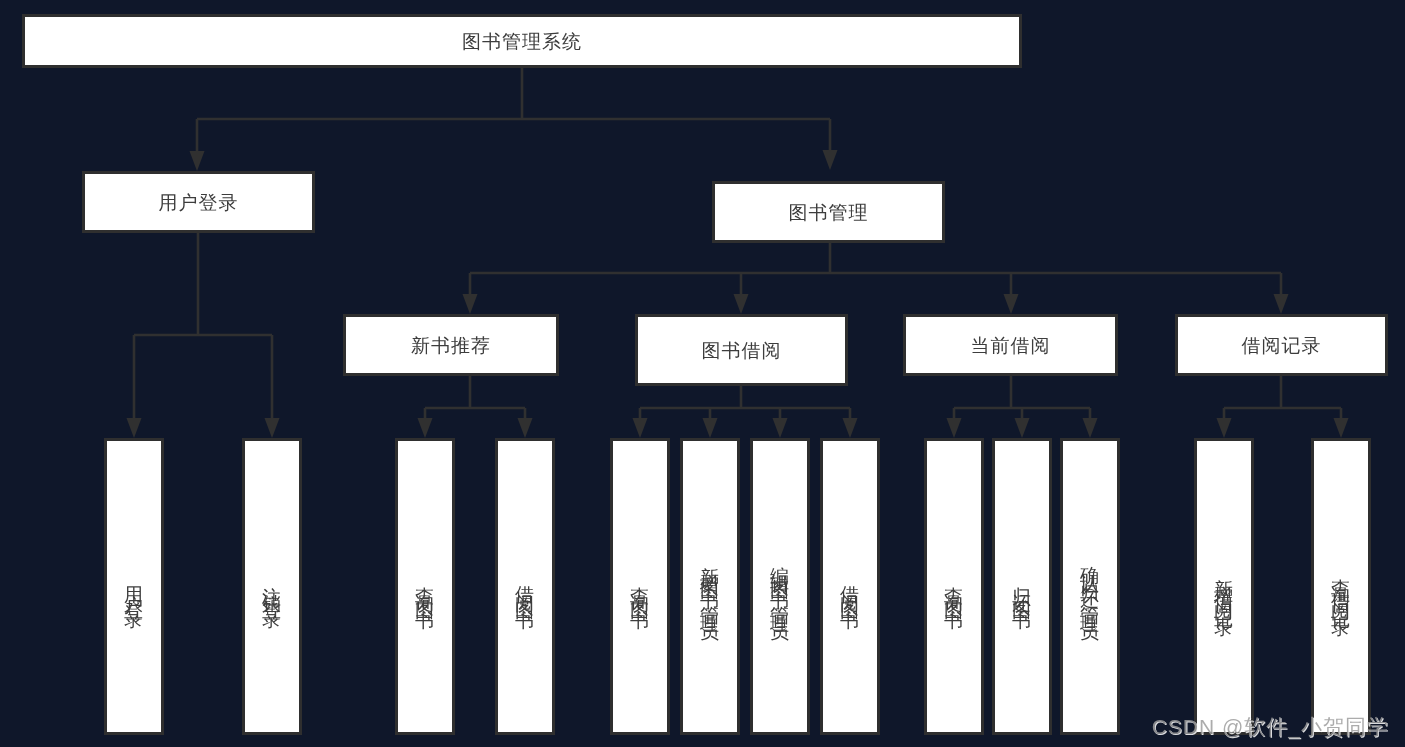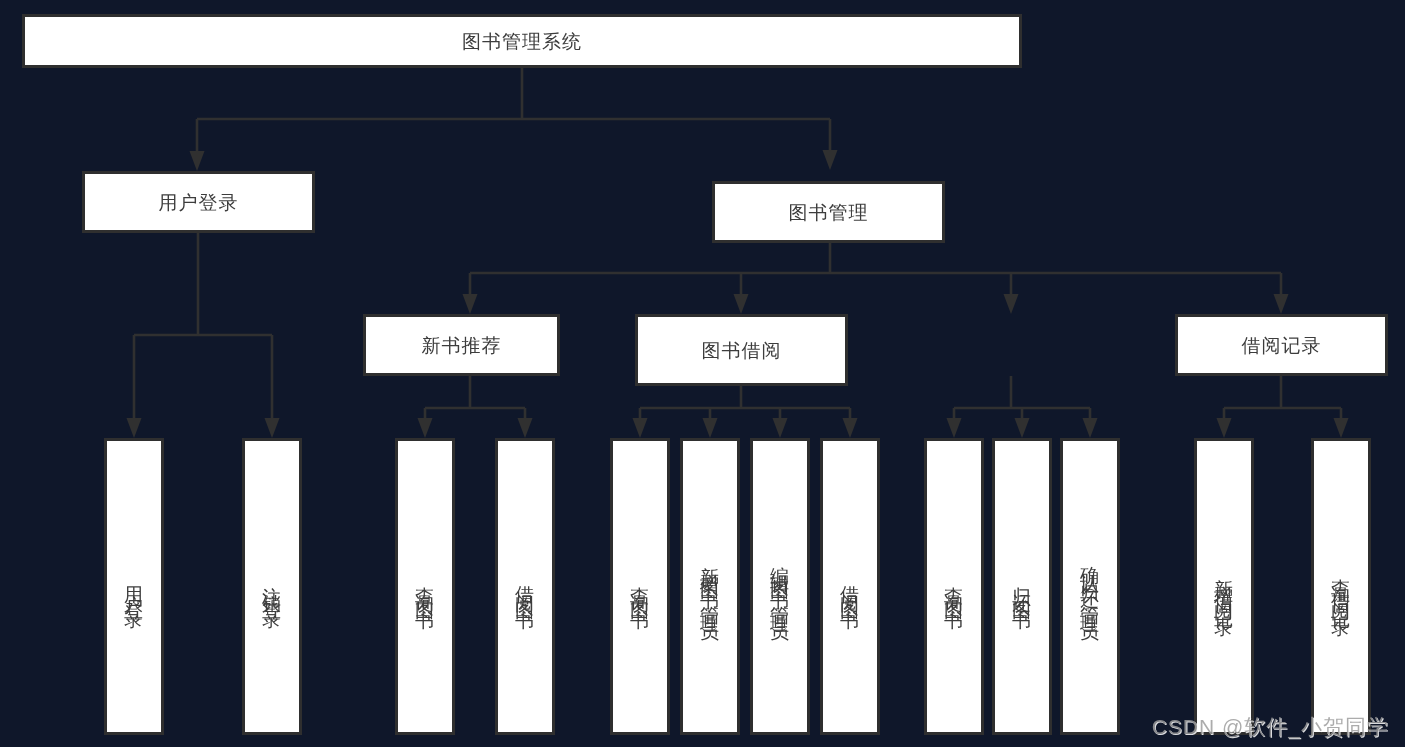--- a/index.html
+++ b/index.html
@@ -106,22 +106,23 @@
       <polygon fill="#303030" stroke="none" points="1216.5,418 1231.5,418 1224,438"></polygon>
       <polygon fill="#303030" stroke="none" points="1333.5,418 1348.5,418 1341,438"></polygon>
     </g>
   </svg>
 
   <div class="node" style="left:22px; top:14px; width:1000px; height:54px;">图书管理系统</div>
 
   <div class="node" style="left:82px; top:171px; width:233px; height:62px;">用户登录</div>
   <div class="node" style="left:712px; top:171px; width:233px; height:62px;margin-top:10px;">图书管理</div>
 
-  <div class="node" style="left:363px; top:314px; width:197px; height:62px;">新书推荐</div>
+  <div class="node" style="left:343px; top:314px; width:216px; height:62px;">新书推荐</div>
   <div class="node" style="left:635px; top:314px; width:213px; height:72px;">图书借阅</div>
+  <div class="node" style="left:903px; top:314px; width:215px; height:62px;">当前借阅</div>
   <div class="node" style="left:1175px; top:314px; width:213px; height:62px;">借阅记录</div>
 
   <div class="node v" style="left:104px; top:438px; width:60px; height:297px;">用户登录</div>
   <div class="node v" style="left:242px; top:438px; width:60px; height:297px;">注销登录</div>
 
   <div class="node v" style="left:395px; top:438px; width:60px; height:297px;">查询图书</div>
   <div class="node v" style="left:495px; top:438px; width:60px; height:297px;">借阅图书</div>
 
   <div class="node v" style="left:610px; top:438px; width:60px; height:297px;">查询图书</div>
   <div class="node v" style="left:680px; top:438px; width:60px; height:297px;">新增图书（管理员）</div>

